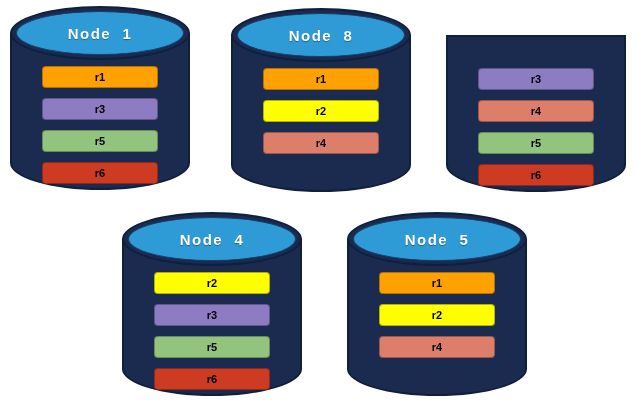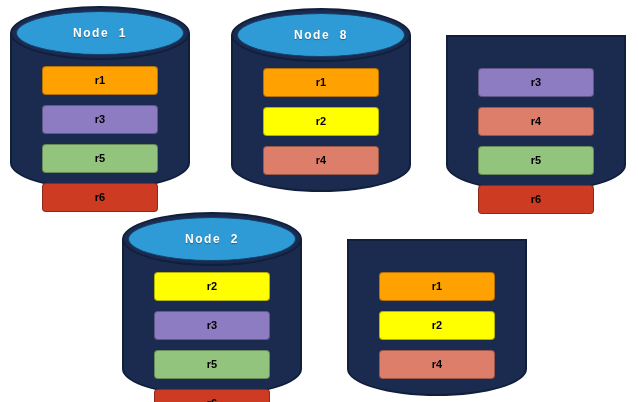--- a/index.html
+++ b/index.html
@@ -45,36 +45,36 @@
     background: #2E9BD6;
     border: 1px solid #15406b;
     border-radius: 50%;
     display: flex;
     align-items: center;
     justify-content: center;
   }
   .node-label {
     color: #FFFFFF;
     font-weight: bold;
-    font-size: 12px;
+    font-size: 15px;
     letter-spacing: 1.5px;
     white-space: pre;
     text-shadow: 0 1px 1px rgba(0,0,0,0.35);
   }
   .bars {
     position: absolute;
     left: 32px;
     top: 60px;
     width: 116px;
     display: flex;
     flex-direction: column;
     gap: 10px;
   }
   .replica-bar {
-    height: 29px;
+    height: 22px;
     border-radius: 4px;
     border: 1px solid rgba(0,0,0,0.30);
     box-sizing: border-box;
     display: flex;
     align-items: center;
     justify-content: center;
     color: #000000;
     font-weight: bold;
     font-size: 11px;
     line-height: 13px;
@@ -132,26 +132,31 @@
   <div class="cyl pos-node-4">
     <div class="cyl-body"></div>
     <div class="bars">
         <div class="replica-bar" style="background: rgb(255, 255, 0);">r2</div>
         <div class="replica-bar" style="background: rgb(142, 124, 195);">r3</div>
         <div class="replica-bar" style="background: rgb(147, 196, 125);">r5</div>
         <div class="replica-bar" style="background: rgb(204, 59, 34);">r6</div>
       </div>
     <div class="cyl-top">
       <div class="cyl-top-inner">
-        <span class="node-label">Node  2</span>
+        <span class="node-label">Node  4</span>
       </div>
     </div>
   </div>
 
   <div class="cyl pos-node-5">
     <div class="cyl-body"></div>
     <div class="bars">
         <div class="replica-bar" style="background: rgb(255, 162, 1);">r1</div>
         <div class="replica-bar" style="background: rgb(255, 255, 0);">r2</div>
         <div class="replica-bar" style="background: rgb(221, 126, 107);">r4</div>
       </div>
+    <div class="cyl-top">
+      <div class="cyl-top-inner">
+        <span class="node-label">Node  5</span>
+      </div>
+    </div>
   </div>
 </div>
 
 </body></html>

